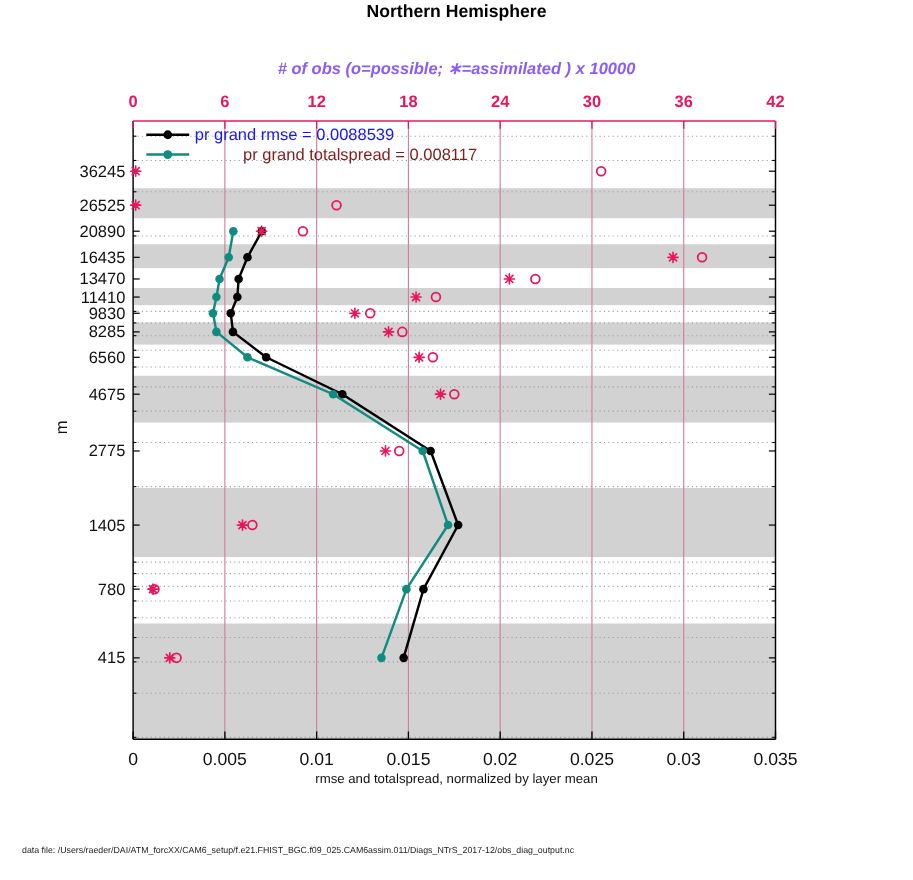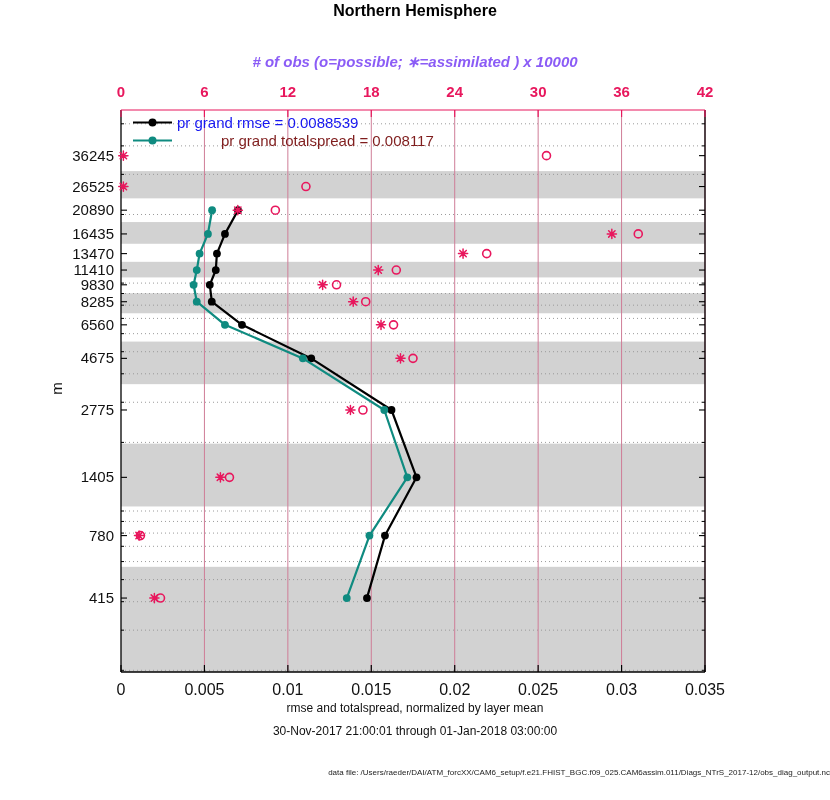--- a/index.html
+++ b/index.html
@@ -7,21 +7,21 @@
     position:relative;width:830px;height:800px;background:#ffffff;overflow:hidden;
     font-family:"Liberation Sans",sans-serif;
   }
   .abs{position:absolute;}
   .ctr{left:0;width:830px;text-align:center;}
   #title-line1,#title-line2{font-size:16px;font-weight:bold;color:#000;}
   #top-axis-label{font-size:15px;font-weight:bold;}
   #xlabel-line1,#xlabel-line2{font-size:12px;color:#111;}
   #ylabel{font-size:15px;color:#111;transform:rotate(-90deg);transform-origin:center;}
   .legend-text{font-size:15px;white-space:nowrap;}
-  #footer-text{font-size:8px;color:#222;left:20px;width:810px;text-align:right;white-space:nowrap;}
+  #footer-text{font-size:8px;color:#222;left:20px;width:810px;text-align:left;white-space:nowrap;}
   svg{position:absolute;left:0;top:0;}
 </style>
 </head>
 <body>
 
 <div id="figure">
   <svg id="chart-svg" width="830" height="800" viewBox="0 0 830 800">
       <rect x="121" y="566.8243370449802" width="584" height="105.17566295501979" fill="#d2d2d2"></rect>
       <rect x="121" y="443.66453596263676" width="584" height="62.80718116487043" fill="#d2d2d2"></rect>
       <rect x="121" y="341.5917541619649" width="584" height="42.577421574741095" fill="#d2d2d2"></rect>
@@ -243,16 +243,15 @@
   <div class="abs ctr" id="title-line1" style="top:2px;text-align:center;">Northern Hemisphere</div>
 
   <div class="abs ctr" id="top-axis-label" style="top: 53px; color: #8b5cf6; font-style: italic;"># of obs (o=possible; ∗=assimilated ) x 10000</div>
 
   <div class="abs legend-text" id="legend-label-rmse" style="left: 177px; top: 114px; color: rgb(22, 22, 240); text-align: right;">pr grand rmse = 0.0088539</div>
   <div class="abs legend-text" id="legend-label-spread" style="left: 177px; top: 132px; color: #7f1d1d; margin-left: 44px;">pr grand totalspread = 0.008117</div>
 
   <div class="abs" id="ylabel" style="left:50px;top:380px;">m</div>
 
   <div class="abs ctr" id="xlabel-line1" style="top:701px;">rmse and totalspread, normalized by layer mean</div>
-  <div class="abs ctr" id="xlabel-line2" style="top:724px;">30-Nov-2017 21:00:01 through 01-Jan-2018 03:00:00</div>
 
   <div class="abs" id="footer-text" style="top:768px;">data file: /Users/raeder/DAI/ATM_forcXX/CAM6_setup/f.e21.FHIST_BGC.f09_025.CAM6assim.011/Diags_NTrS_2017-12/obs_diag_output.nc</div>
 </div>
 
 </body></html>

